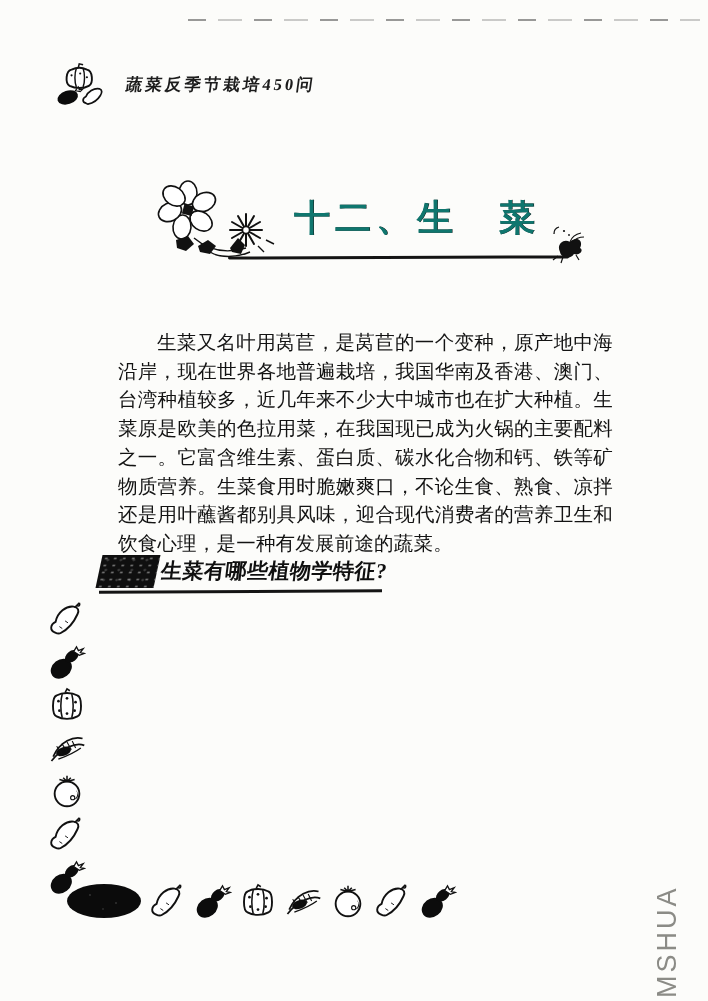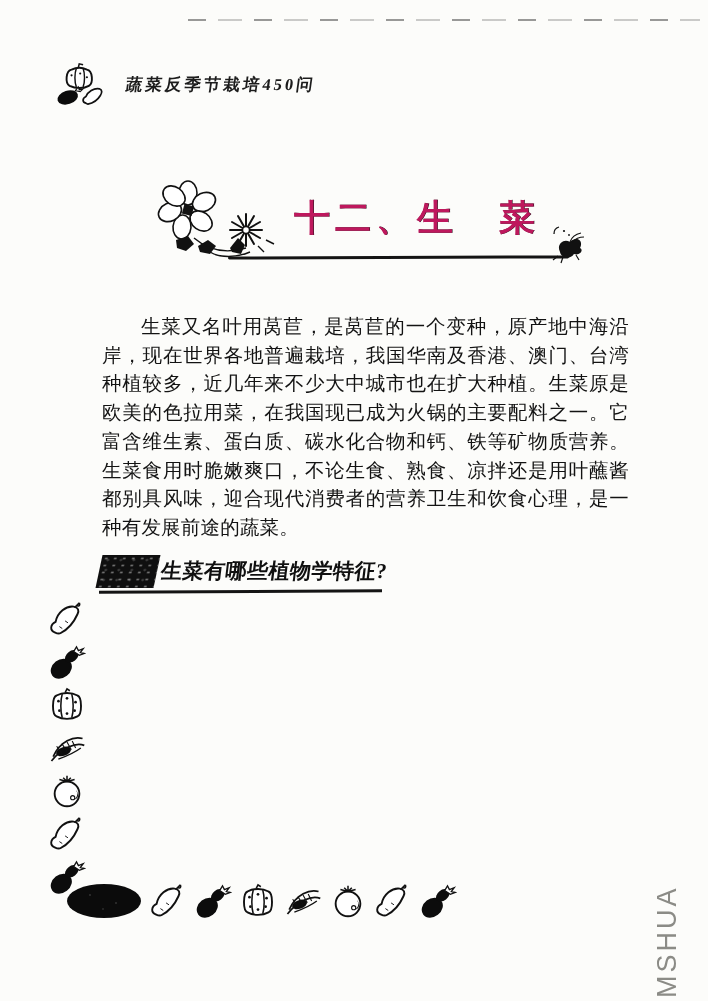--- a/index.html
+++ b/index.html
@@ -20,33 +20,33 @@
   .header-icon svg{width:62px;height:48px;display:block;}
   .header-title{
     margin:14px 0 0 10px;font-size:16.5px;font-weight:bold;letter-spacing:3px;
     transform:skewX(-8deg);color:#1c1c1c;white-space:nowrap;
   }
   
   .flower-deco{position:absolute;left:146px;top:178px;}
   .flower-deco svg{width:152px;height:95px;display:block;}
   .chapter-title{
     position:absolute;left:294px;top:194px;font-size:36px;font-weight:900;
-    letter-spacing:5px;color:#be185d;white-space:nowrap;
+    letter-spacing:5px;color:#0f766e;white-space:nowrap;
     text-shadow:.6px 0 0 #0e0e0e;
   }
   .title-rule{position:absolute;left:228px;top:256px;width:341px;height:2.6px;
     background:#141414;transform:rotate(-.2deg);border-radius:2px;}
   .butterfly-deco{position:absolute;left:546px;top:224px;}
   .butterfly-deco svg{width:44px;height:42px;display:block;}
   
   .body-text{
     position:absolute;left:100px;width:531px;font-size:19.5px;line-height:28.7px;
     text-align:justify;letter-spacing:.2px;color:#131313;
   }
-  .body-text p{margin:2px;text-indent:2em;}
+  .body-text p{margin:18px;text-indent:2em;}
   #intro-par{top:311px;}
   #question-body{top:603px;}
   
   .q-heading{position:absolute;left:99px;top:553px;display:flex;align-items:center;height:36px;}
   .q-box{
     width:58px;height:33px;background:#0f0f0f;transform:skewX(-12deg);flex:none;
     background-image:radial-gradient(rgba(205,205,205,.55) 1px,transparent 1.6px),
                      radial-gradient(rgba(140,140,140,.45) 1px,transparent 1.6px);
     background-size:9px 7px,13px 10px;
   }

